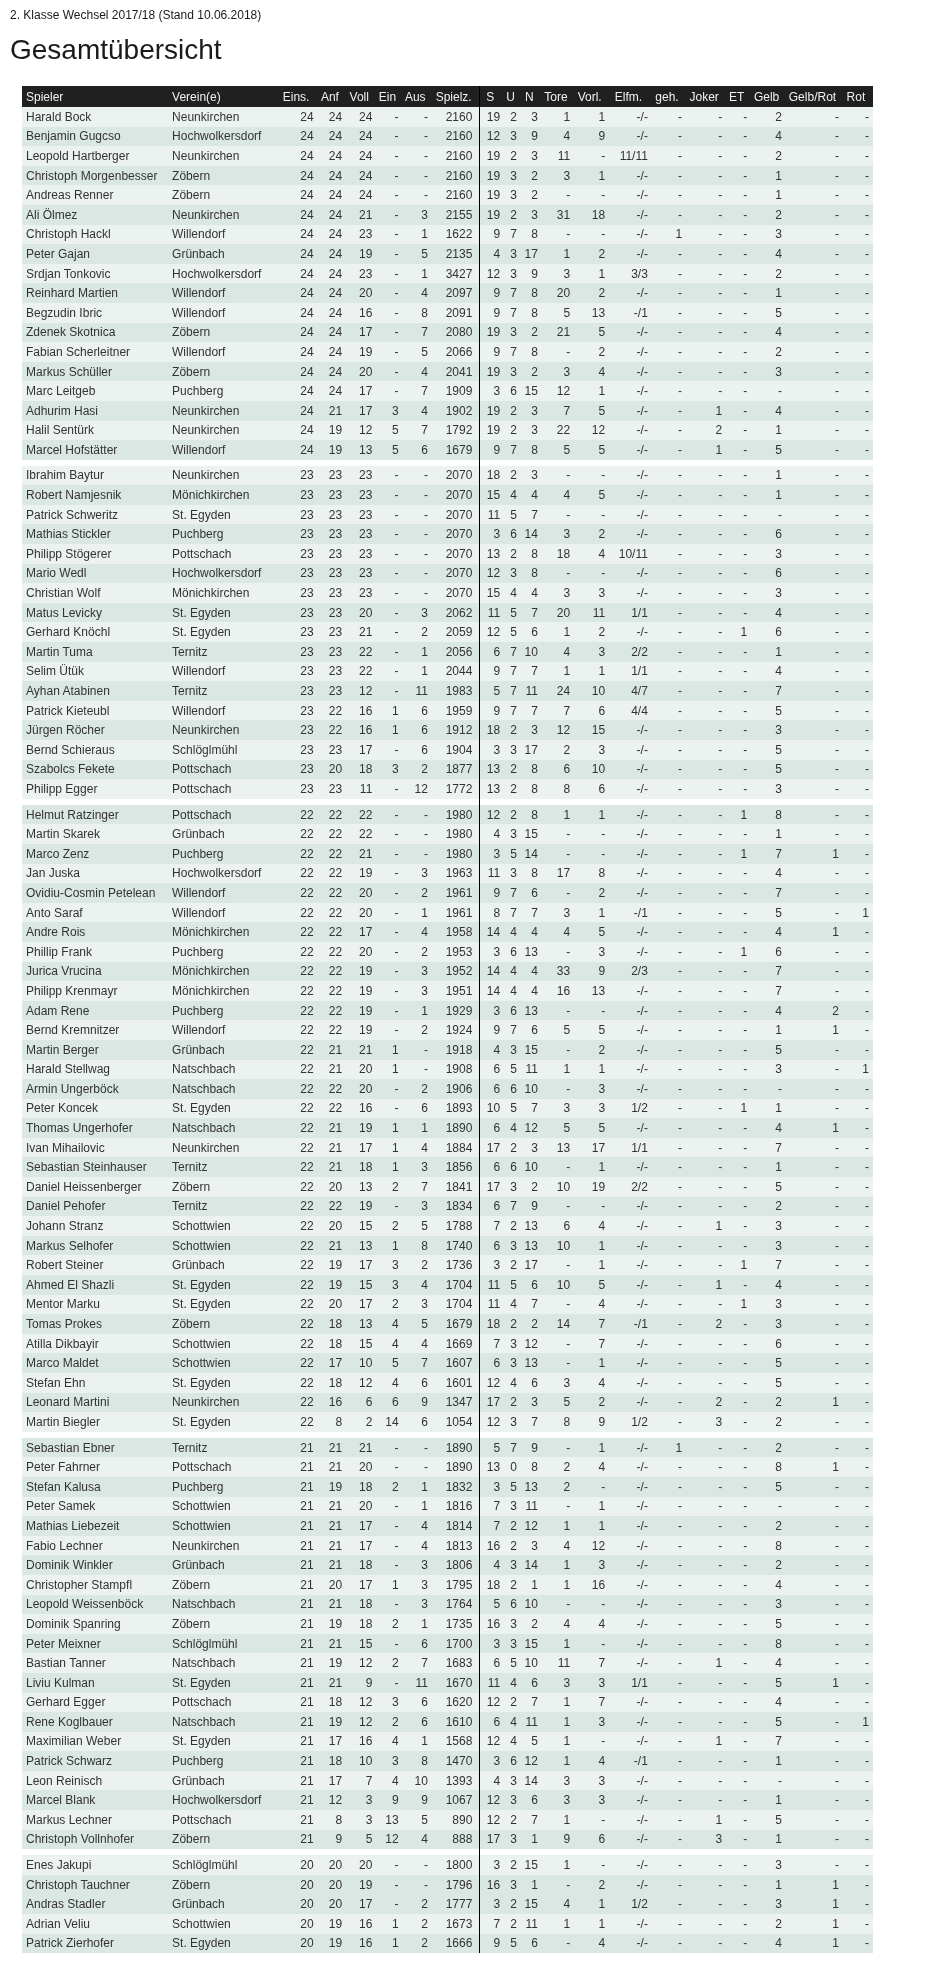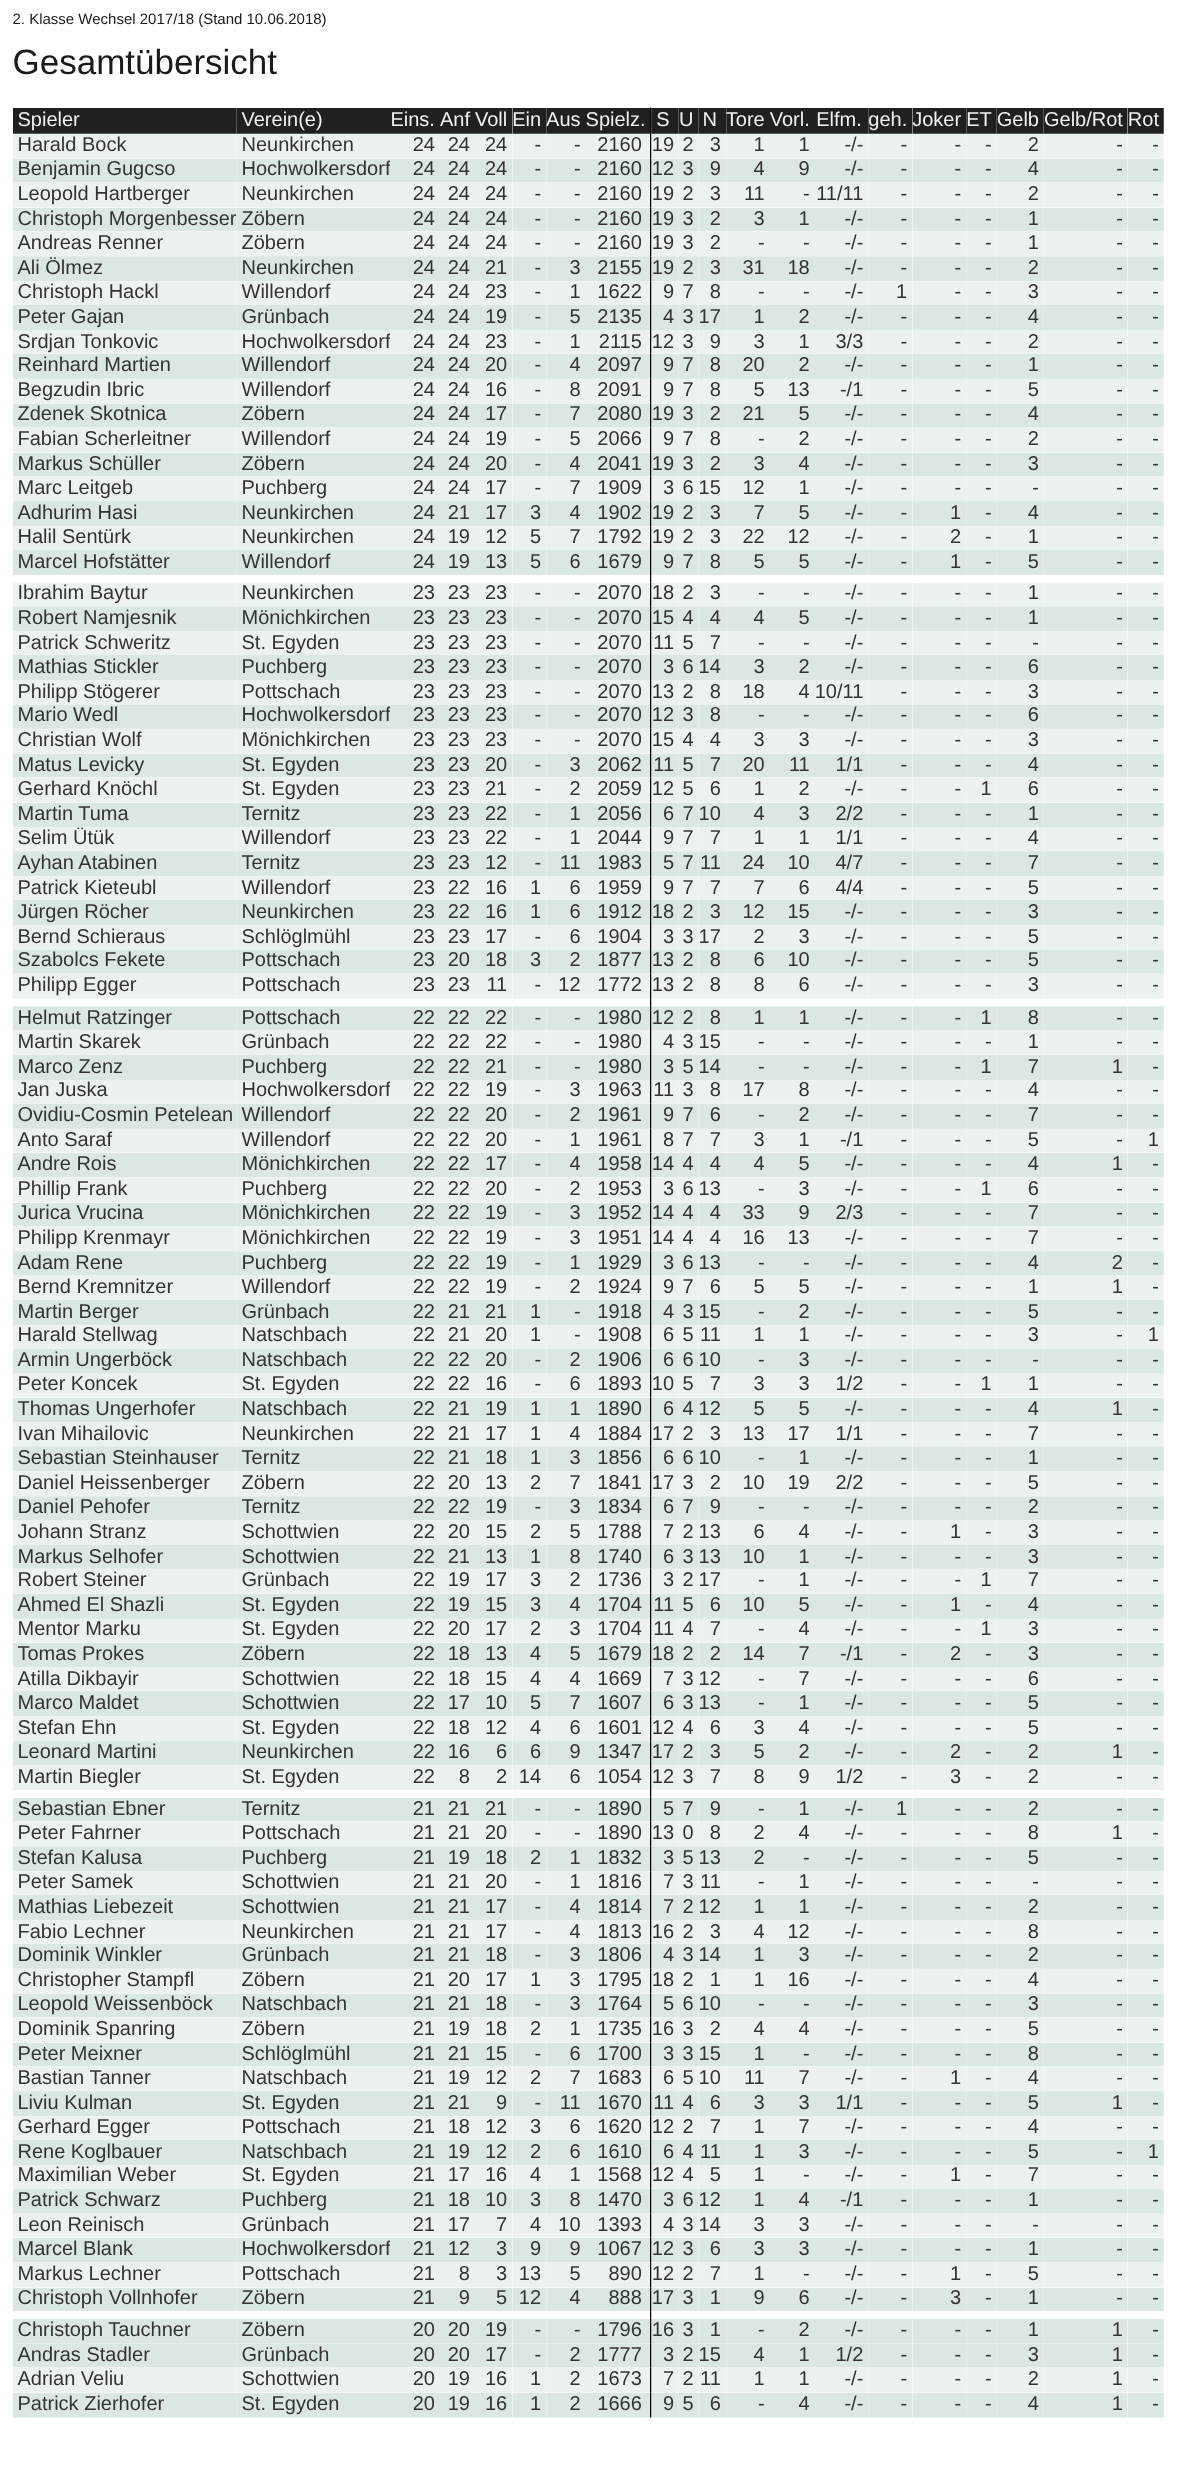--- a/index.html
+++ b/index.html
@@ -5,21 +5,21 @@
   :root{
     --header-bg:#202020; --header-text:#f2f2f2;
     --row-light:#ecf2f0; --row-dark:#dbe7e3;
     --divider:#000000; --text:#333333;
   }
   html,body{margin:0;padding:0;background:#ffffff;}
   body{font-family:"Liberation Sans","DejaVu Sans",sans-serif;color:var(--text);}
   .container{width:885px;padding:6px 0 7px 10px;box-sizing:border-box;}
   .subtitle{font-size:12px;color:#1a1a1a;margin:2px 0 0 0;}
   .heading{font-size:28px;font-weight:400;color:#1a1a1a;margin:12px 0 20px 0;letter-spacing:0;}
-  table.stats{border-collapse:collapse;table-layout:fixed;font-size:16px;margin:0;}
+  table.stats{border-collapse:collapse;table-layout:fixed;font-size:12px;margin:12px;}
   table.stats th{
     background:var(--header-bg);color:var(--header-text);font-weight:400;
     height:21px;padding:0 4px 0 0;text-align:center;overflow:hidden;white-space:nowrap;
   }
   table.stats th.txt{text-align:left;padding:0 0 0 4px;}
   table.stats td{
     height:19.6px;padding:0 4px 0 0;text-align:right;overflow:hidden;white-space:nowrap;
     color:var(--text);
   }
   table.stats td.txt{text-align:left;padding:0 0 0 4px;}
@@ -261,21 +261,21 @@
           <td>-</td>
         </tr>
         <tr class="light">
           <td class="txt">Srdjan Tonkovic</td>
           <td class="txt">Hochwolkersdorf</td>
           <td>24</td>
           <td>24</td>
           <td>23</td>
           <td>-</td>
           <td>1</td>
-          <td class="spielz">2115</td>
+          <td class="spielz">3427</td>
           <td class="divider">12</td>
           <td>3</td>
           <td>9</td>
           <td>3</td>
           <td>1</td>
           <td>3/3</td>
           <td>-</td>
           <td>-</td>
           <td>-</td>
           <td>2</td>
@@ -2100,20 +2100,42 @@
           <td></td>
           <td></td>
           <td></td>
           <td></td>
           <td></td>
           <td></td>
           <td></td>
           <td></td>
           <td></td>
           <td></td>
+        </tr>
+        <tr class="light">
+          <td class="txt">Enes Jakupi</td>
+          <td class="txt">Schlöglmühl</td>
+          <td>20</td>
+          <td>20</td>
+          <td>20</td>
+          <td>-</td>
+          <td>-</td>
+          <td class="spielz">1800</td>
+          <td class="divider">3</td>
+          <td>2</td>
+          <td>15</td>
+          <td>1</td>
+          <td>-</td>
+          <td>-/-</td>
+          <td>-</td>
+          <td>-</td>
+          <td>-</td>
+          <td>3</td>
+          <td>-</td>
+          <td>-</td>
         </tr>
         <tr class="dark">
           <td class="txt">Christoph Tauchner</td>
           <td class="txt">Zöbern</td>
           <td>20</td>
           <td>20</td>
           <td>19</td>
           <td>-</td>
           <td>-</td>
           <td class="spielz">1796</td>

